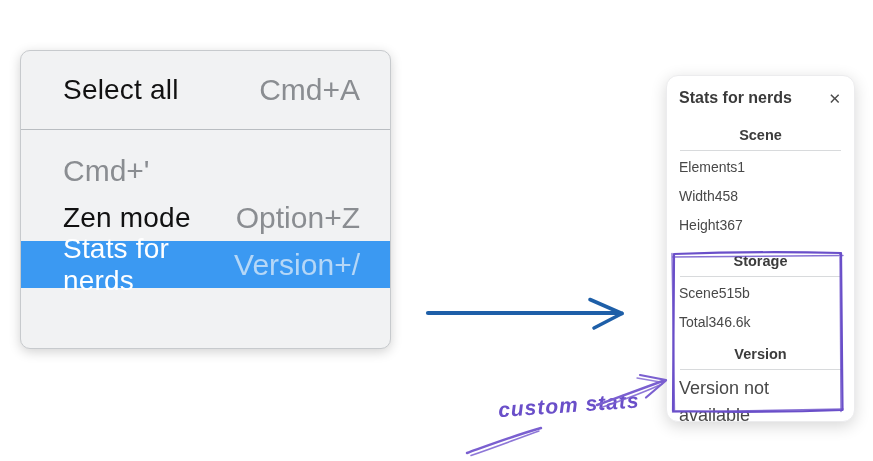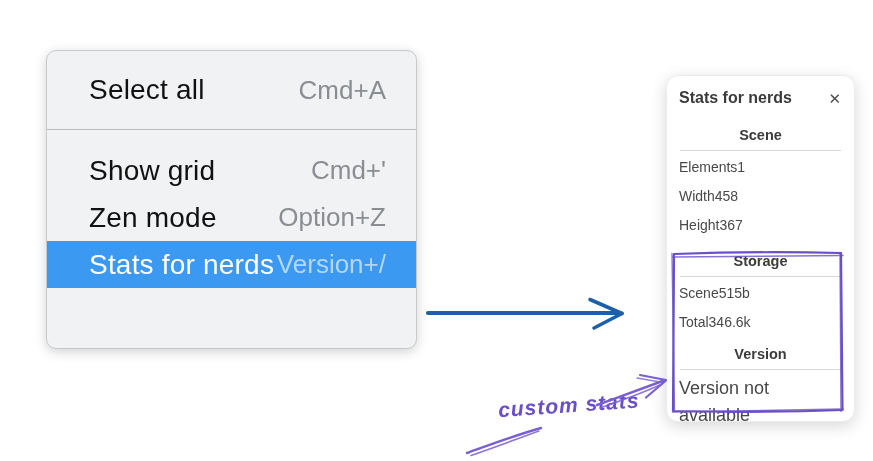--- a/index.html
+++ b/index.html
@@ -3,31 +3,31 @@
 <meta charset="utf-8">
 <style>
   html,body{margin:0;padding:0;background:#ffffff;}
   #stage{
     position:relative;width:873px;height:461px;background:#ffffff;overflow:hidden;
     font-family:"Liberation Sans","DejaVu Sans",sans-serif;
   }
 
   
   .menu{
-    position:absolute;left:46px;top:50px;width:371px;height:299px;
+    position:absolute;left:20px;top:50px;width:371px;height:299px;
     background:#f1f2f3;border:1px solid #c7cacd;border-radius:10px;
     box-shadow:0 3px 12px rgba(0,0,0,.18);
     box-sizing:border-box;overflow:hidden;
   }
   .menu-row{
     display:flex;align-items:center;justify-content:space-between;
     padding:0 30px 0 42px;
   }
   .menu-row .mi-label{font-size:28px;color:#111;letter-spacing:.2px;}
-  .menu-row .mi-shortcut{font-size:26px;color:#8a8d91;}
+  .menu-row .mi-shortcut{font-size:30px;color:#8a8d91;}
   .menu-sec1{height:78px;}
   .menu-sep{border-top:1px solid #b9bdc1;margin:0;}
   .menu-sec2{padding-top:17px;}
   .menu-sec2 .menu-row{height:47px;}
   .menu-row.highlight{background:#3b99f2;}
   .menu-row.highlight .mi-label{color:#ffffff;}
   .menu-row.highlight .mi-shortcut{color:#b5d7f7;}
 
   
   .panel{
@@ -76,21 +76,20 @@
   <div class="menu">
     <div class="menu-sec1">
       <div class="menu-row" style="height:78px;">
         <span class="mi-label">Select all</span>
         <span class="mi-shortcut">Cmd+A</span>
       </div>
     </div>
     <div class="menu-sep"></div>
     <div class="menu-sec2">
       <div class="menu-row">
-        <span class="mi-label">Show grid</span>
         <span class="mi-shortcut">Cmd+'</span>
       </div>
       <div class="menu-row">
         <span class="mi-label">Zen mode</span>
         <span class="mi-shortcut">Option+Z</span>
       </div>
       <div class="menu-row highlight">
         <span class="mi-label">Stats for nerds</span>
         <span class="mi-shortcut">Version+/</span>
       </div>

